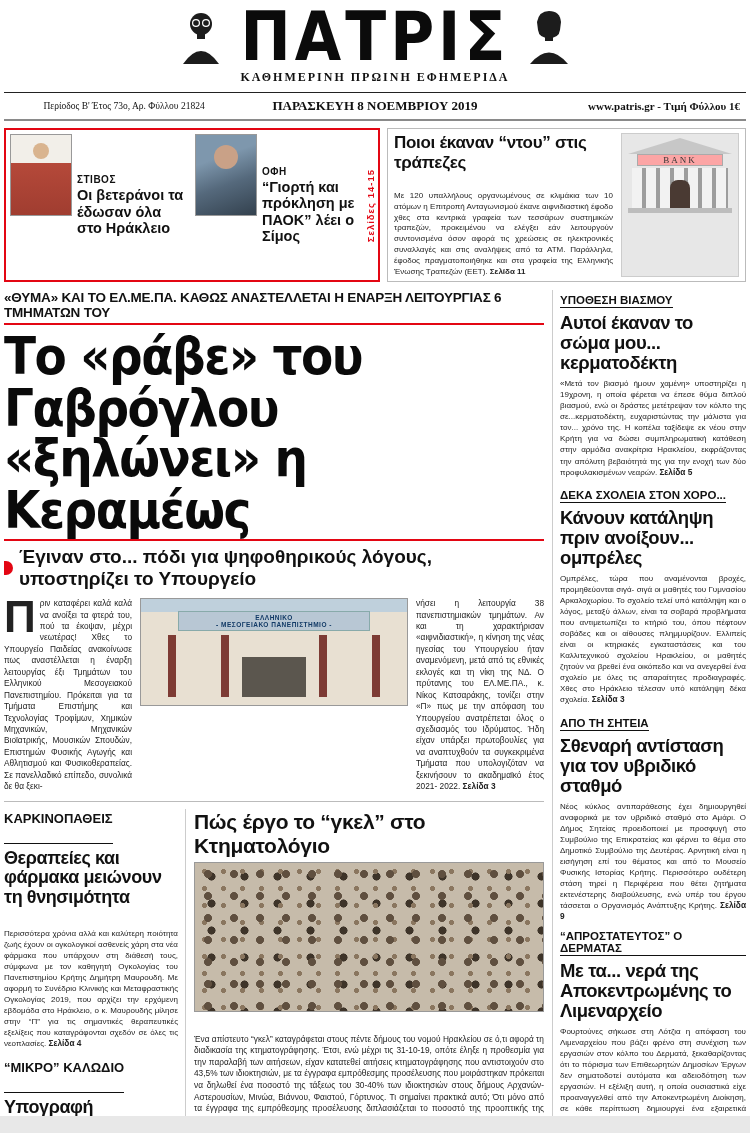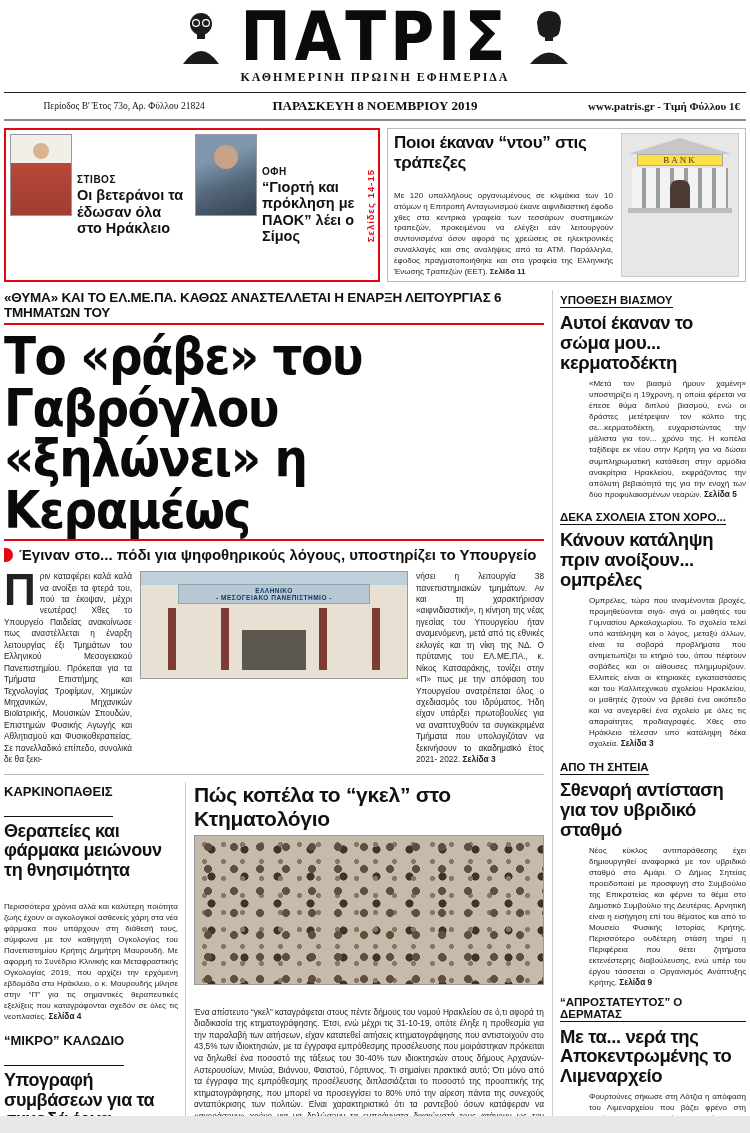--- a/index.html
+++ b/index.html
@@ -31,49 +31,49 @@
   .teaser-head { font-size:14.5px; font-weight:bold; line-height:1.12; margin-top:2px; }
   .strip-pages { position:absolute; right:1px; top:0; bottom:0; width:13px; display:flex; align-items:center; justify-content:center; }
   .strip-pages span { writing-mode:vertical-rl; transform:rotate(180deg); color:#e30613; font-weight:bold; font-size:9.5px; letter-spacing:1px; }
 
   .bank-box { border:1px solid #bbb; padding:4px 6px; display:grid; grid-template-columns:1fr 118px; gap:8px; }
   .bank-head { font-size:17px; font-weight:bold; letter-spacing:-0.3px; grid-column:1 / 2; }
   .bank-body { font-size:8px; line-height:1.35; text-align:justify; color:#222; margin-top:18px; }
   .bank-page { font-weight:bold; font-size:8px; }
   .bank-art { border:1px solid #ccc; background:#e7e7e7; position:relative; overflow:hidden; }
   .bank-roof { width:0; height:0; border-left:52px solid transparent; border-right:52px solid transparent; border-bottom:16px solid #c7c7c7; margin:4px auto 0; }
-  .bank-sign { text-align:center; font-family:"Liberation Serif", serif; font-size:9px; letter-spacing:2px; color:#333; background:#fde047; width:86px; margin:0 auto; border:1px solid #aaa; }
+  .bank-sign { text-align:center; font-family:"Liberation Serif", serif; font-size:9px; letter-spacing:2px; color:#333; background:#fca5a5; width:86px; margin:0 auto; border:1px solid #aaa; }
   .bank-cols { height:40px; width:96px; margin:2px auto 0; background:repeating-linear-gradient(90deg,#f2f2f2 0 10px,#9d9d9d 10px 14px); position:relative; }
   .bank-door { position:absolute; left:38px; top:12px; width:20px; height:28px; background:#4a3a33; border-radius:8px 8px 0 0; }
   .bank-base { height:5px; background:#bdbdbd; width:104px; margin:0 auto; }
 
   
   .main-grid { display:grid; grid-template-columns:1fr 194px; gap:8px; margin-top:8px; }
 
   
   .kicker { font-weight:bold; font-size:13.5px; letter-spacing:-0.2px; border-bottom:2px solid #e30613; padding-bottom:3px; }
   .headline { font-family:"DejaVu Sans", sans-serif; font-weight:900; font-size:47px; line-height:1.02; letter-spacing:-1.5px; color:#0a0a0a; transform:scaleY(1.08); transform-origin:top left; margin-top:6px; }
-  .subhead { display:flex; align-items:center; gap:6px; font-weight:bold; font-size:15px; margin-top:10px; border-top:2px solid #e30613; padding-top:5px; }
+  .subhead { display:flex; align-items:center; gap:6px; font-weight:bold; font-size:19px; margin-top:10px; border-top:2px solid #e30613; padding-top:5px; }
   .bullet { width:9px; height:14px; background:#e30613; border-radius:0 9px 9px 0; flex:none; }
   .lead { display:grid; grid-template-columns:1fr 268px 1fr; gap:8px; margin-top:8px; }
   .lead p { font-size:8.3px; line-height:1.38; text-align:justify; color:#222; }
   .dropcap { float:left; font-weight:900; font-size:44px; line-height:0.85; padding-right:4px; }
   .uni-photo { border:1px solid #999; height:108px; background:linear-gradient(180deg,#bfd0dc 0 12%,#e8e0d2 12% 100%); position:relative; overflow:hidden; }
   .uni-sign { position:absolute; left:14%; top:12px; width:72%; background:#b8c7d4; border:1px solid #8aa; text-align:center; padding:2px 0; }
   .uni-sign div { font-size:6.5px; font-weight:bold; color:#123a66; letter-spacing:.5px; }
   .uni-door { position:absolute; left:38%; bottom:8px; width:24%; height:40px; background:#5b564e; }
   .uni-col { position:absolute; bottom:8px; width:8px; height:62px; background:#7d3b34; }
   .page-ref { font-weight:bold; font-size:8.3px; }
 
   
   .sidebar { border-left:1px solid #ccc; padding-left:7px; display:flex; flex-direction:column; }
   .sb-art { margin-bottom:7px; }
   .sb-kicker { font-weight:bold; font-size:11.5px; border-bottom:1.5px solid #111; display:inline-block; padding-bottom:1px; }
   .sb-head { font-size:18.5px; font-weight:bold; line-height:1.08; letter-spacing:-0.4px; margin-top:5px; }
-  .sb-body { font-size:8px; line-height:1.38; text-align:justify; color:#222; margin-top:5px;margin-left:29px; }
+  .sb-body { font-size:8px; line-height:1.38; text-align:justify; color:#222; margin-top:5px; }
 
   
   .lower { display:grid; grid-template-columns:182px 1fr; gap:8px; border-top:1px solid #bbb; margin-top:8px; padding-top:7px; }
   .lc-art { margin-bottom:8px; }
   .lc-kicker { font-weight:bold; font-size:13px; border-bottom:1.5px solid #111; display:inline-block; padding-bottom:17px; }
   .lc-head { font-size:18px; font-weight:bold; line-height:1.1; letter-spacing:-0.4px; margin-top:5px; }
   .lc-body { font-size:8px; line-height:1.38; text-align:justify; color:#222; margin-top:20px; }
 
   .ktima-head { font-size:21px; font-weight:bold; letter-spacing:-0.3px; border-top:1px solid #bbb00000; }
   .crowd { border:1px solid #999; height:150px; margin-top:4px;
@@ -189,21 +189,21 @@
 
           <div class="lc-art">
             <div class="lc-kicker">“ΜΙΚΡΟ” ΚΑΛΩΔΙΟ</div>
             <div class="lc-head">Υπογραφή συμβάσεων για τα συνοδά έργα</div>
             <div class="lc-body"><span>Μπαίνει σε τροχιά υλοποίησης η ηλεκτρική διασύνδεση Κρήτης και Πελοποννήσου, μετά και την επίσημη συμβασιοποίηση των συνοδών έργων. Τα συνοδά έργα αφορούν σε σύμβαση ύψους 4,5 εκατομμυρίων ευρώ με την εταιρεία ΙΝΤΡΑΚΑΤ για την κατασκευή γραμμής μεταφοράς στο τμήμα “Μολάοι – Τερματικό” καθώς και μία ακόμα σύμβαση με την εταιρεία ΕΛΕΚΤΡΟΜΕΚ – NARI για την κατασκευή του σταθμού Statcom, συνολικού ύψους 5,5 εκατομμυρίων ευρώ.</span> </div>
           </div>
 
         </div>
 
         <div>
-          <div class="ktima-head">Πώς κοπέλα το “γκελ” στο Κτηματολόγιο</div>
+          <div class="ktima-head">Πώς έργο το “γκελ” στο Κτηματολόγιο</div>
           <div class="crowd"></div>
           <div class="ktima-caption"><span>Ένα απίστευτο “γκελ” καταγράφεται στους πέντε δήμους του νομού Ηρακλείου σε ό,τι αφορά τη διαδικασία της κτηματογράφησης. Έτσι, ενώ μέχρι τις 31-10-19, οπότε έληξε η προθεσμία για την παραλαβή των αιτήσεων, είχαν κατατεθεί αιτήσεις κτηματογράφησης που αντιστοιχούν στο 43,5% των ιδιοκτησιών, με τα έγγραφα εμπρόθεσμης προσέλευσης που μοιράστηκαν πρόκειται να δηλωθεί ένα ποσοστό της τάξεως του 30-40% των ιδιοκτησιών στους δήμους Αρχανών-Αστερουσίων, Μινώα, Βιάννου, Φαιστού, Γόρτυνος. Τι σημαίνει πρακτικά αυτό; Ότι μόνο από τα έγγραφα της εμπρόθεσμης προσέλευσης διπλασιάζεται το ποσοστό της προοπτικής της κτηματογράφησης, που μπορεί να προσεγγίσει το 80% υπό την αίρεση πάντα της συνεχούς ανταπόκρισης των πολιτών. Είναι χαρακτηριστικό ότι τα ραντεβού όσων κατάφεραν να «αγοράσουν» χρόνο για να δηλώσουν τα εμπράγματα δικαιώματά τους φτάνουν ως τον Απρίλιο!</span> <span class="page-ref">Σελίδα 7</span></div>
 
           <div class="voak">
             
             
           </div>
 
         </div>
       </div>

